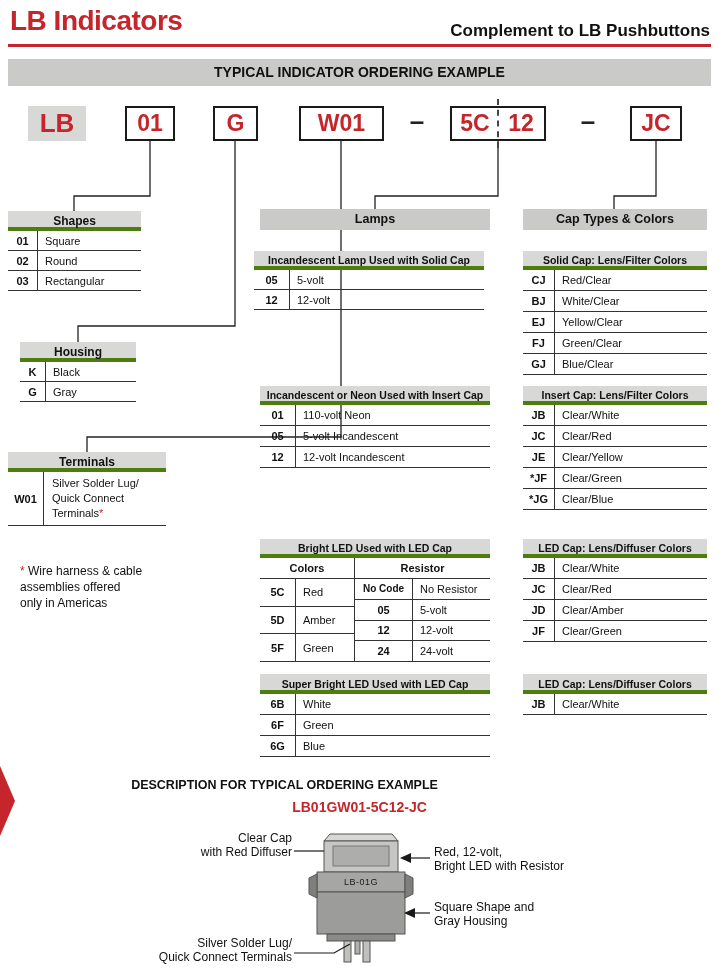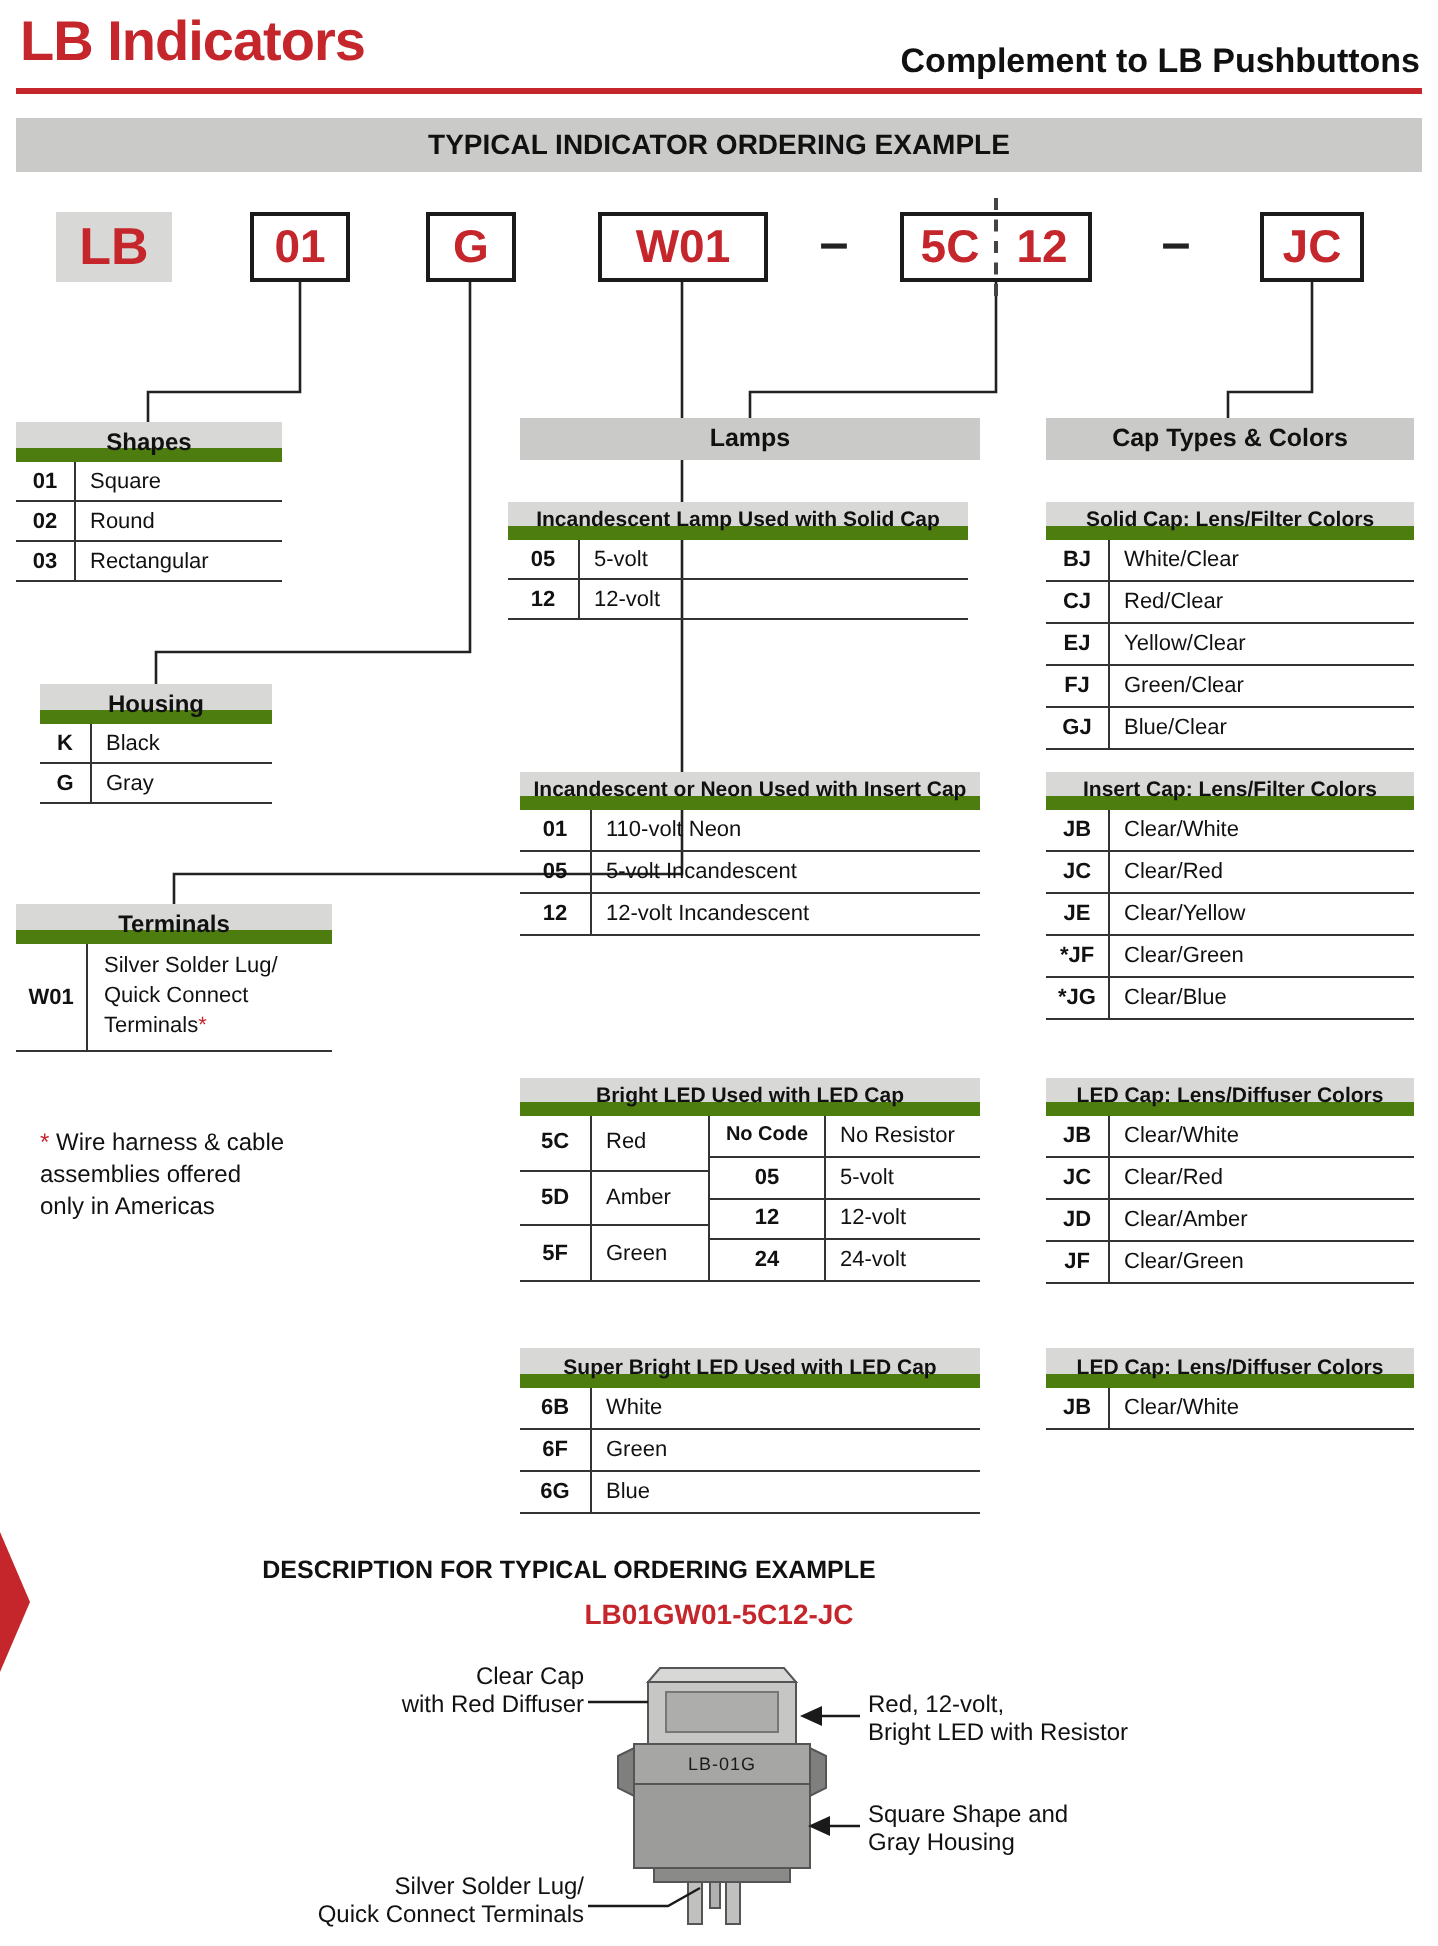--- a/index.html
+++ b/index.html
@@ -24,21 +24,21 @@
   .code-dash  { position:absolute; top:104px; height:35px; color:#222; font-weight:bold; font-size:26px;
                 text-align:center; line-height:35px; }
   .split { display:flex; }
   .split span { flex:1; }
   .dashed-divider { position:absolute; left:497px; top:99px; height:49px; width:0; border-left:2px dashed #444; }
 
   .gbar { position:absolute; height:21px; background:#CACAC8; font-weight:bold; font-size:12.5px;
           text-align:center; line-height:21px; }
 
   .tbl { position:absolute; font-size:11px; }
-  .hd   { background:#D8D8D6; font-weight:bold; text-align:center; border-bottom:7px solid #4d7c0f; }
+  .hd   { background:#D8D8D6; font-weight:bold; text-align:center; border-bottom:4px solid #4d7c0f; }
   .hd20 { height:20px; line-height:20px; font-size:12px; }
   .hd19 { height:19px; line-height:19px; font-size:10.5px; }
   .row  { display:flex; border-bottom:1px solid #333; }
   .r20 { height:20px; } .r21 { height:21px; }
   .code { font-weight:bold; border-right:1px solid #333; display:flex; align-items:center;
           justify-content:center; flex:none; }
   .lbl  { display:flex; align-items:center; padding-left:7px; flex:1; }
   .lbl-block { padding:4px 0 4px 8px; line-height:15px; flex:1; }
   .w26{width:26px}.w30{width:30px}.w32{width:32px}.w36{width:36px}.w58{width:58px}
   .subhd { font-weight:bold; text-align:center; height:20px; line-height:20px; font-size:11px; }
@@ -168,28 +168,28 @@
     </div>
     <div class="row r20">
       <div class="code w36">12</div>
       <div class="lbl">12-volt</div>
     </div>
   </div>
 
   <div class="tbl" style="left:523px;top:251px;width:184px">
     <div class="hd hd19">Solid Cap: Lens/Filter Colors</div>
     <div class="row r21">
+      <div class="code w32">CJ</div>
+      <div class="lbl">Red/Clear</div>
+    </div>
+    <div class="row r21">
       <div class="code w32">BJ</div>
       <div class="lbl">White/Clear</div>
     </div>
     <div class="row r21">
-      <div class="code w32">CJ</div>
-      <div class="lbl">Red/Clear</div>
-    </div>
-    <div class="row r21">
       <div class="code w32">EJ</div>
       <div class="lbl">Yellow/Clear</div>
     </div>
     <div class="row r21">
       <div class="code w32">FJ</div>
       <div class="lbl">Green/Clear</div>
     </div>
     <div class="row r21">
       <div class="code w32">GJ</div>
       <div class="lbl">Blue/Clear</div>
@@ -231,20 +231,24 @@
       <div class="lbl">Clear/Green</div>
     </div>
     <div class="row r21">
       <div class="code w32">*JG</div>
       <div class="lbl">Clear/Blue</div>
     </div>
   </div>
 
   <div class="tbl" style="left:260px;top:539px;width:230px">
     <div class="hd hd19">Bright LED Used with LED Cap</div>
+    <div style="display:flex;border-bottom:1px solid #333">
+      <div class="subhd" style="width:95px;border-right:1px solid #333">Colors</div>
+      <div class="subhd" style="flex:1">Resistor</div>
+    </div>
     <div style="display:flex;height:83px">
       <div style="width:95px;border-right:1px solid #333;display:flex;flex-direction:column">
         <div class="row" style="flex:1">
           <div class="code w36">5C</div>
           <div class="lbl">Red</div>
         </div>
         <div class="row" style="flex:1">
           <div class="code w36">5D</div>
           <div class="lbl">Amber</div>
         </div>

